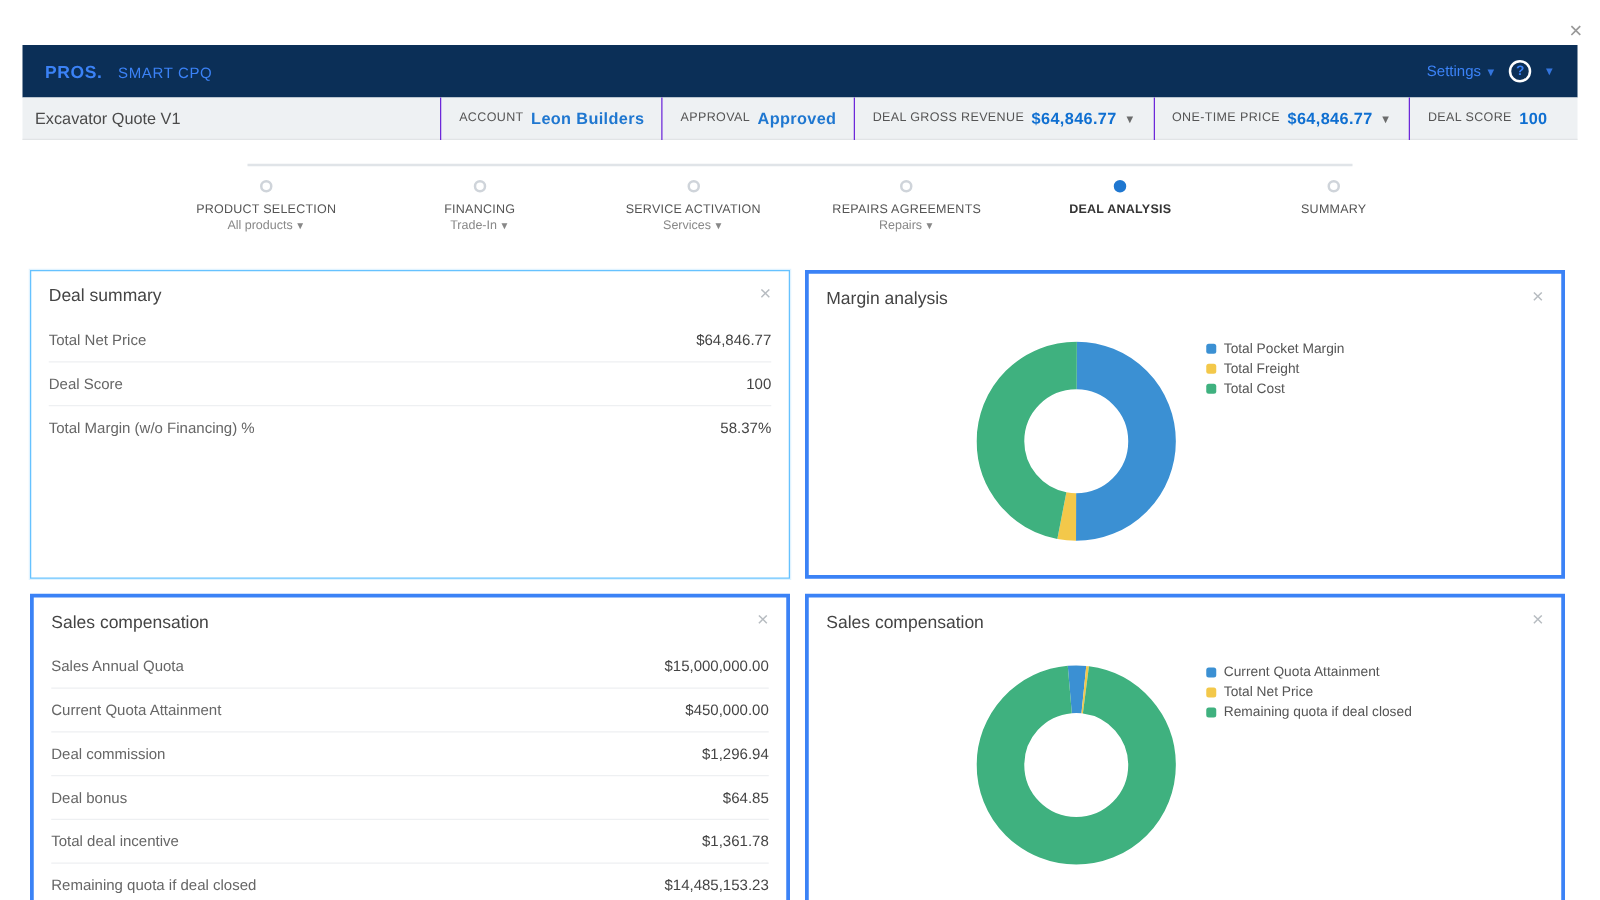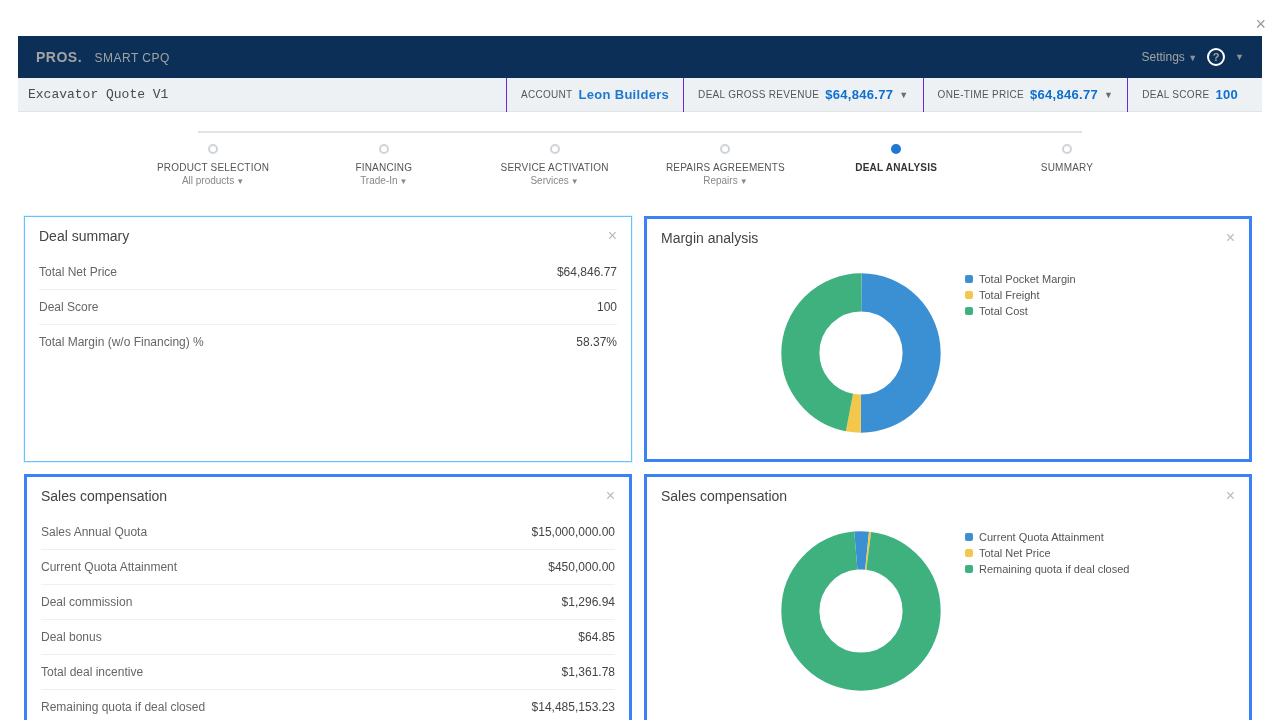--- a/index.html
+++ b/index.html
@@ -1,26 +1,26 @@
 <!DOCTYPE html>
 <html><head>
 <meta charset="utf-8">
 <style>
   * { box-sizing: border-box; margin: 0; padding: 0; font-family: "Segoe UI", Arial, sans-serif; }
   body { background: #fff; width: 1280px; height: 720px; overflow: hidden; color: #333; }
   .outer-close { position: absolute; top: 14px; right: 14px; color: #999; font-size: 18px; cursor: pointer; }
-  .app-bar { background: #0b2f57; color: #a3a3a3; height: 42px; display: flex; align-items: center; padding: 0 18px; margin: 36px 18px 0 18px; }
+  .app-bar { background: #0b2f57; color: #3b82f6; height: 42px; display: flex; align-items: center; padding: 0 18px; margin: 36px 18px 0 18px; }
   .app-bar .brand { font-weight: 700; font-size: 14px; letter-spacing: .5px; }
   .app-bar .brand small { font-weight: 400; font-size: 12px; margin-left: 8px; letter-spacing: .5px; }
   .app-bar .right { margin-left: auto; display: flex; align-items: center; gap: 10px; font-size: 12px; }
   .help-icon { display:inline-flex; width:18px; height:18px; border:2px solid #fff; border-radius:50%; align-items:center; justify-content:center; font-size:11px; font-weight:700;}
   .caret { font-size: 9px; opacity:.85; }
 
   .sub-bar { height: 34px; background:#eef1f3; border-bottom:1px solid #e1e4e6; margin: 0 18px; display:flex; align-items:center; padding:0 10px; font-size:13px; color:#4a4a4a;}
-  .sub-bar .quote-name { font-weight:400;font-family:Liberation Mono, monospace; }
+  .sub-bar .quote-name { font-weight:400; }
   .sub-bar .metrics { margin-left:auto; display:flex; }
   .metric { border-left:1px solid #6d28d9; padding:0 14px; height:34px; display:flex; align-items:center; gap:6px; font-size:10px; letter-spacing:.3px; color:#555; }
   .metric .val { font-size:13px; font-weight:400; }
   .metric .val.blue { color:#0f6fd1; font-weight:600; }
   .metric .val.link { color:#1f77d0; font-weight:600; }
 
   .stepper { margin: 8px 18px 2px 18px; position:relative; display:flex; justify-content:space-between; padding:6px 160px 0 160px;}
   .stepper::before { content:""; position:absolute; top:11px; left:180px; right:180px; height:2px; background:#e0e4e8; }
   .step { position:relative; z-index:1; text-align:center; width:180px; margin: 18px -55px;}
   .step .dot { width:10px; height:10px; border-radius:50%; background:#fff; border:2px solid #cfd4da; margin:0 auto 8px auto; }
@@ -70,20 +70,24 @@
 </div>
 
 <div class="sub-bar">
   <span class="quote-name">Excavator Quote V1</span>
   <div class="metrics">
     <div class="metric">
       <span>ACCOUNT</span>
       <span class="val link">Leon Builders</span>
     </div>
     <div class="metric">
+      <span>APPROVAL</span>
+      <span class="val link">Approved</span>
+    </div>
+    <div class="metric">
       <span>DEAL GROSS REVENUE</span>
       <span class="val blue">$64,846.77</span>
       <span class="caret">▼</span>
     </div>
     <div class="metric">
       <span>ONE-TIME PRICE</span>
       <span class="val blue">$64,846.77</span>
       <span class="caret">▼</span>
     </div>
     <div class="metric">

